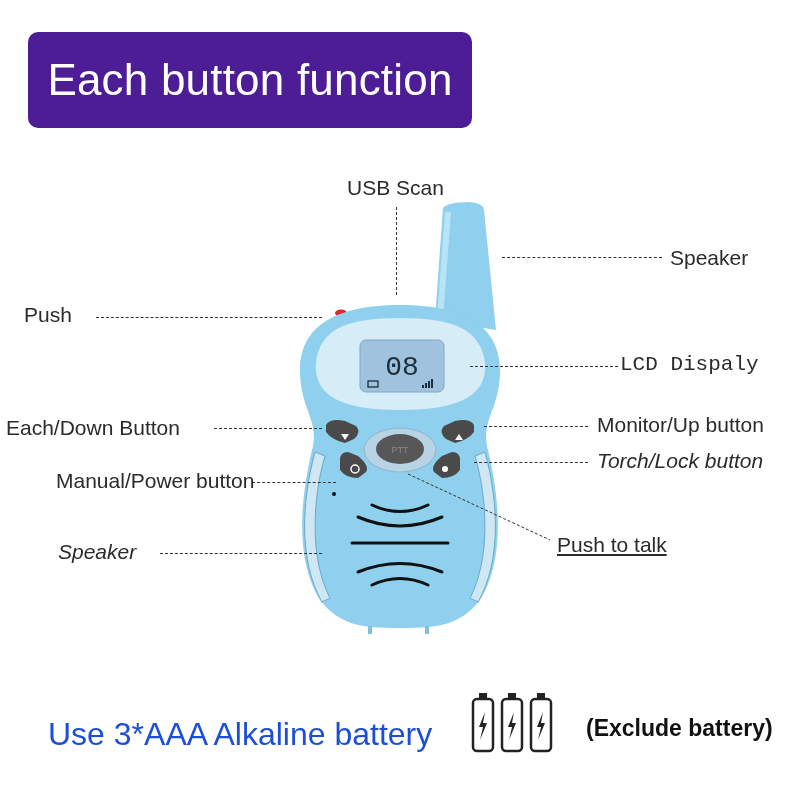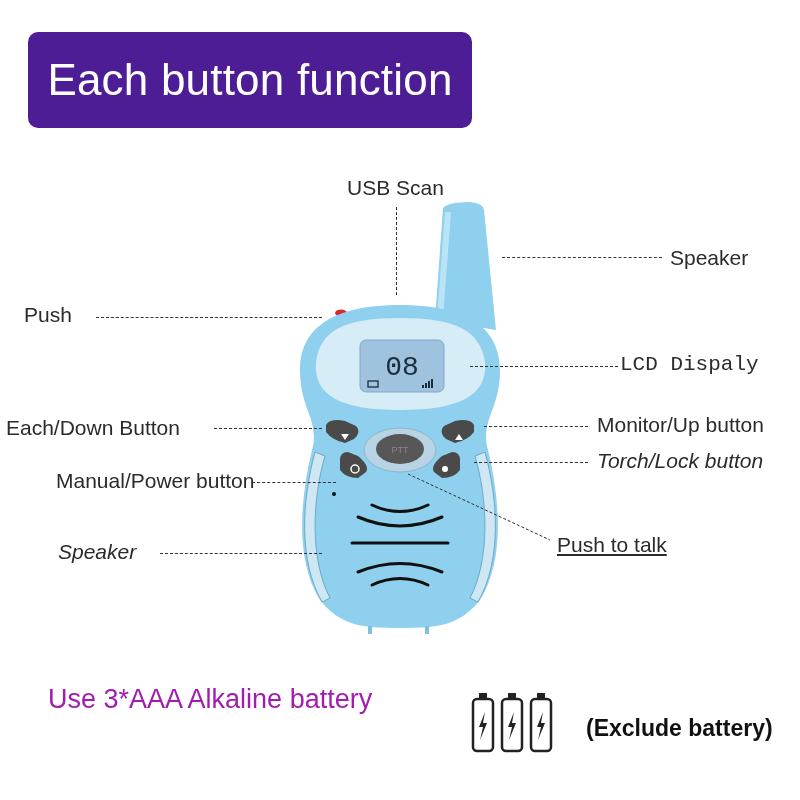--- a/index.html
+++ b/index.html
@@ -6,21 +6,21 @@
   body { width:800px; height:800px; background:#ffffff; position:relative; overflow:hidden;
          font-family:"Liberation Sans", sans-serif; color:#222; }
   .title-box { position:absolute; left:28px; top:32px; width:444px; height:96px; background:#4c1d95;
                border-radius:10px; display:flex; align-items:center; justify-content:center; }
   .title-box span { color:#fff; font-size:44px; letter-spacing:0.2px; }
   .label { position:absolute; font-size:21px; color:#2b2b2b; white-space:nowrap; line-height:24px; }
   .dash-h { position:absolute; height:0; border-top:1.4px dashed #333; }
   .dash-v { position:absolute; width:0; border-left:1.4px dashed #333; }
   .diag { position:absolute; }
   .device { position:absolute; left:0; top:0; }
-  .footer-text { position:absolute; left:48px; top:684px; font-size:27px; color:#a21caf; white-space:nowrap; }
+  .footer-text { position:absolute; left:48px; top:716px; font-size:32px; color:#1d4ed8; white-space:nowrap; }
   .exclude { position:absolute; left:573px; top:715px; font-size:23px; font-weight:bold; color:#111; white-space:nowrap;margin-left:13px; }
   .batteries { position:absolute; left:470px; top:690px; }
 </style>
 </head>
 <body>
 
 <div class="title-box">
   <span>Each button function</span>
 </div>
 

